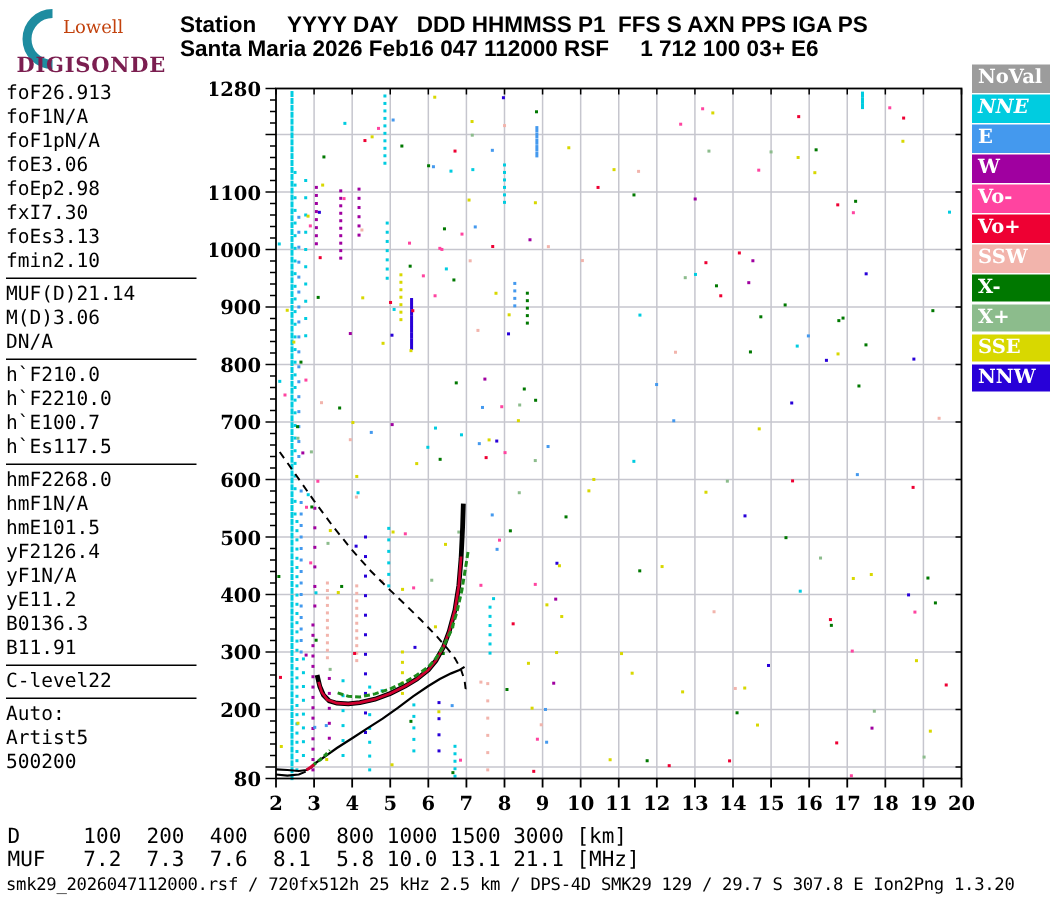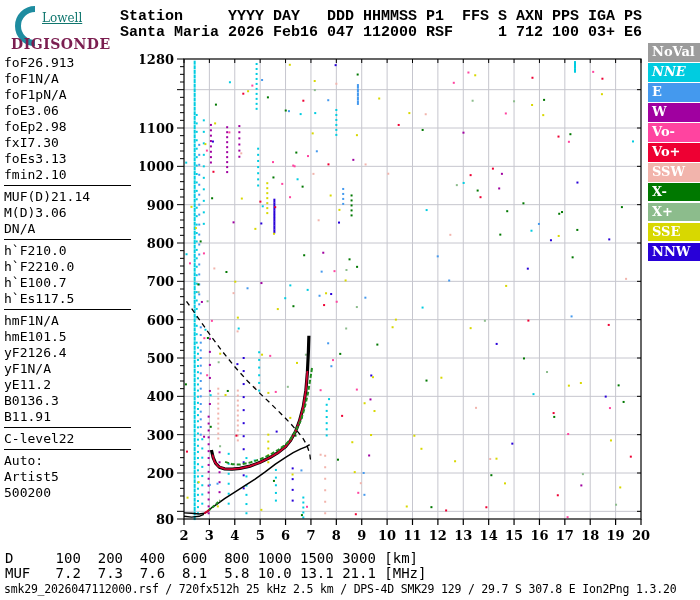--- a/index.html
+++ b/index.html
@@ -2,26 +2,26 @@
 <html><head>
 <meta charset="utf-8">
 <style>
   html,body{margin:0;padding:0;background:#fff;}
   body{width:700px;height:600px;overflow:hidden;position:relative;
        font-family:"DejaVu Sans Mono","Liberation Mono",monospace;color:#000;}
   .abs{position:absolute;}
   
   #logo{left:6px;top:4px;width:114px;height:46px;}
   #logo-lowell{left:36px;top:7px;font-family:"DejaVu Serif","Liberation Serif",serif;
-    font-size:12px;color:#0f766e;text-decoration:underline;}
+    font-size:12px;color:#c2410c;}
   #logo-digisonde{left:5px;top:32px;font-family:"DejaVu Serif","Liberation Serif",serif;
     font-size:14px;font-weight:bold;color:#7B1E50;letter-spacing:0.5px;}
   
   #header{left:120px;top:9px;}
-  #header pre{margin:0;font-family:Liberation Mono, monospace;
+  #header pre{margin:0;font-family:Liberation Sans, sans-serif;
     font-size:15px;font-weight:bold;line-height:16px;}
   
   #params{left:4px;top:55px;width:127px;font-size:13px;}
   .prow{display:flex;justify-content:flex-start;height:16px;line-height:16px;}
   .pdiv{border-top:1px solid #000;margin:2px 0 3px 0;height:0;}
   .pfoot{height:16px;line-height:16px;}
   
   #plot{left:140px;top:48px;width:524px;height:505px;}
   svg text{font-family:"DejaVu Serif","Liberation Serif",serif;font-weight:bold;
     font-size:13px;fill:#000;}
@@ -109,20 +109,24 @@
     </div>
     <div class="prow">
       <span>h`E</span>
       <span>100.7</span>
     </div>
     <div class="prow">
       <span>h`Es</span>
       <span>117.5</span>
     </div>
     <div class="pdiv"></div>
+    <div class="prow">
+      <span>hmF2</span>
+      <span>268.0</span>
+    </div>
     <div class="prow">
       <span>hmF1</span>
       <span>N/A</span>
     </div>
     <div class="prow">
       <span>hmE</span>
       <span>101.5</span>
     </div>
     <div class="prow">
       <span>yF2</span>

